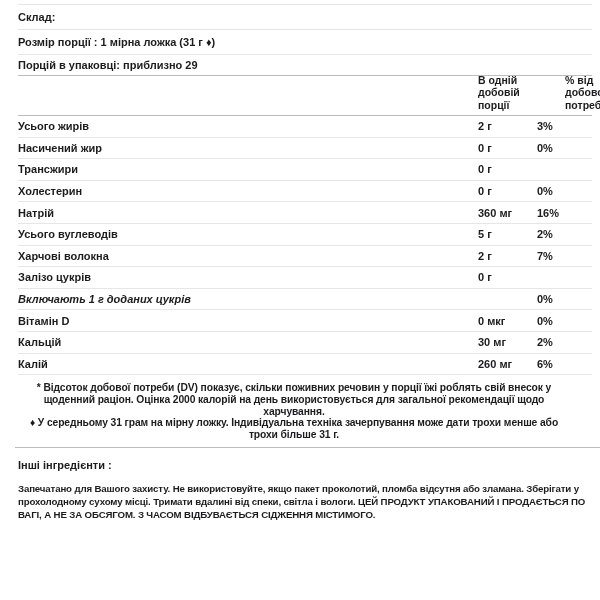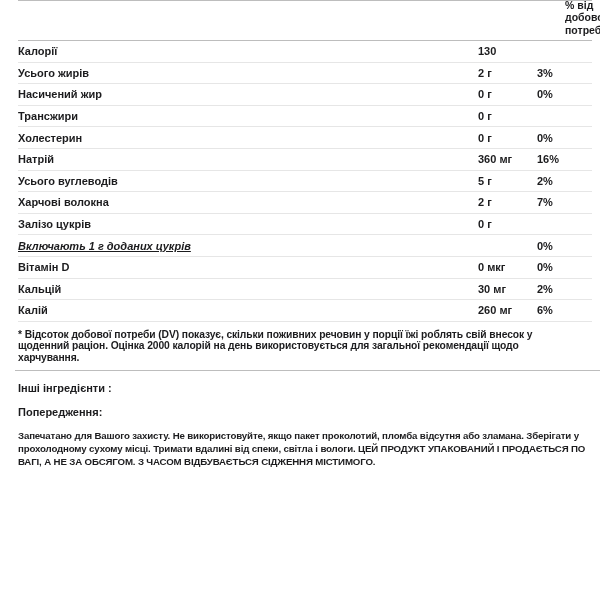--- a/index.html
+++ b/index.html
@@ -35,26 +35,26 @@
 
   
   .trow{
     position:relative;height:20.6px;margin:0 8px 0 18px;
     border-bottom:1px solid #e6e6e6;
     font-size:11px;font-weight:700;
   }
   .trow .tlabel{position:absolute;left:0;top:50%;transform:translateY(-50%);white-space:nowrap;}
   .trow .tamount{position:absolute;left:460px;top:50%;transform:translateY(-50%);white-space:nowrap;}
   .trow .tdv{position:absolute;left:519px;top:50%;transform:translateY(-50%);white-space:nowrap;}
-  .trow.italic .tlabel{font-style:italic;text-decoration:underline;}
+  .trow.italic .tlabel{font-style:italic;}
 
   
   .footnotes{
     padding:7px 30px 6px 18px;max-width:560px;
-    font-size:10.3px;font-weight:700;line-height:11.7px;letter-spacing:-0.1px;
+    font-size:10.3px;font-weight:700;line-height:11.7px;letter-spacing:-0.1px;text-align:center;
   }
   .footnotes p{margin:0;}
 
   .divider{border:none;border-top:1px solid #bdbdbd;margin:0 0 0 15px;height:0;}
 
   .other-ingredients{
     margin:11px 8px 0 18px;font-size:11px;font-weight:700;
   }
   .warnings-label{
     margin:12px 8px 0 18px;font-size:11px;font-weight:700;
@@ -63,33 +63,40 @@
     margin:11px 4px 0 18px;font-size:9.7px;font-weight:700;
     line-height:13.2px;letter-spacing:-0.15px;
   }
   .warning-body p{margin:0;}
 </style>
 </head>
 <body>
 
 <div class="page">
 
+  <div class="top-info">
+    <div class="info-row">
+      <span>Склад:</span>
+    </div>
+    <div class="info-row">
+      <span>Розмір порції : 1 мірна ложка (31 г ♦)</span>
+    </div>
+    <div class="info-row last">
+      <span>Порцій в упаковці: приблизно 29</span>
+    </div>
+  </div>
 
   <div class="sep-dark"></div>
 
   <div class="thead">
+    <div class="thcell amount">В одній добовій порції</div>
     <div class="thcell dv">% від добової потреби</div>
   </div>
 
   <div>
-      <div class="trow">
-        <span class="tlabel">Калорії</span>
-        <span class="tamount">130</span>
-        <span class="tdv"></span>
-      </div>
       <div class="trow">
         <span class="tlabel">Усього жирів</span>
         <span class="tamount">2 г</span>
         <span class="tdv">3%</span>
       </div>
       <div class="trow">
         <span class="tlabel">Насичений жир</span>
         <span class="tamount">0 г</span>
         <span class="tdv">0%</span>
       </div>
@@ -140,26 +147,26 @@
       </div>
       <div class="trow">
         <span class="tlabel">Калій</span>
         <span class="tamount">260 мг</span>
         <span class="tdv">6%</span>
       </div>
     </div>
 
   <div class="footnotes">
     <p>* Відсоток добової потреби (DV) показує, скільки поживних речовин у порції їжі роблять свій внесок у щоденний раціон. Оцінка 2000 калорій на день використовується для загальної рекомендації щодо харчування.</p>
+    <p>♦ У середньому 31 грам на мірну ложку. Індивідуальна техніка зачерпування може дати трохи менше або трохи більше 31 г.</p>
   </div>
 
   <div class="divider"></div>
 
   <div class="other-ingredients">Інші інгредієнти :</div>
 
-  <div class="warnings-label">Попередження:</div>
 
   <div class="warning-body">
     <p>Запечатано для Вашого захисту. Не використовуйте, якщо пакет проколотий, пломба відсутня або зламана. Зберігати у прохолодному сухому місці. Тримати вдалині від спеки, світла і вологи. ЦЕЙ ПРОДУКТ УПАКОВАНИЙ І ПРОДАЄТЬСЯ ПО ВАГІ, А НЕ ЗА ОБСЯГОМ. З ЧАСОМ ВІДБУВАЄТЬСЯ СІДЖЕННЯ МІСТИМОГО.</p>
 
   </div>
 
 </div>
 
 </body></html>

